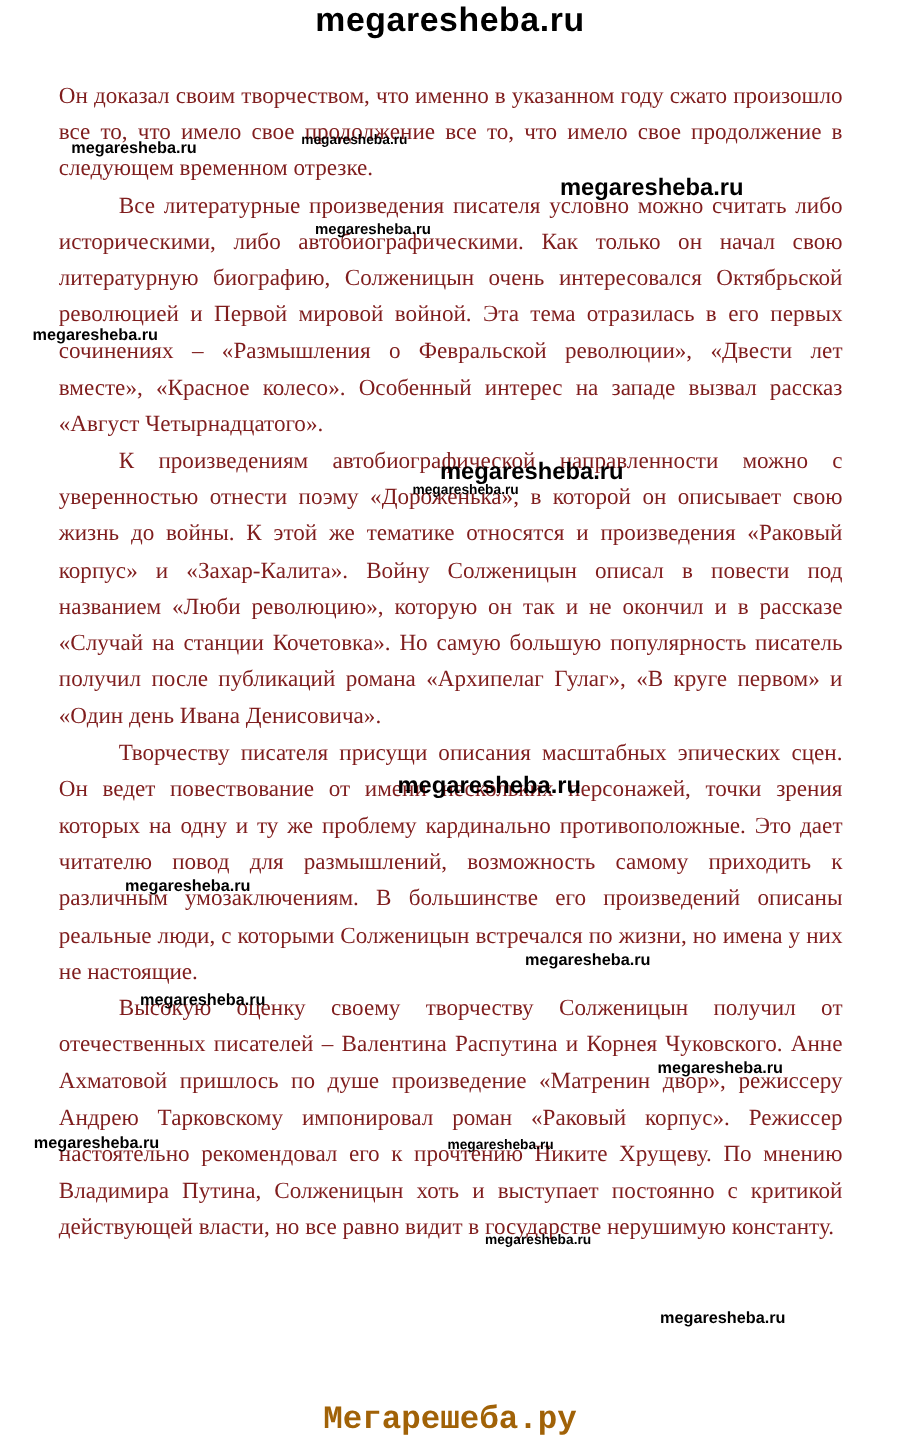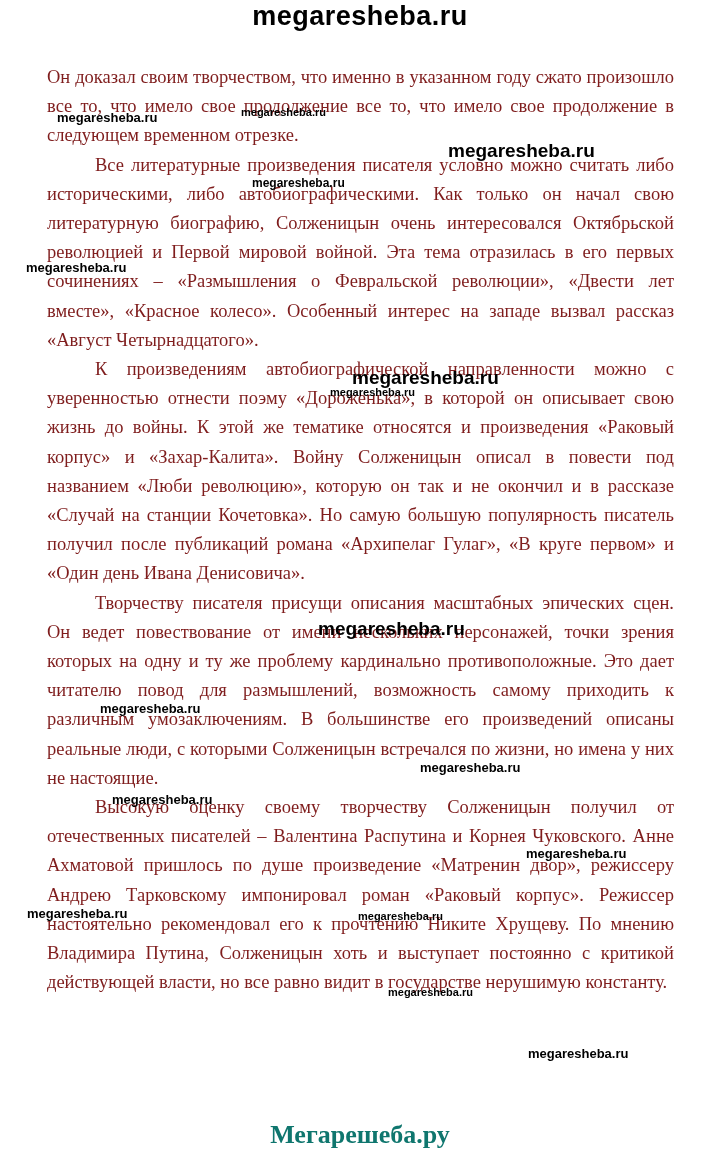--- a/index.html
+++ b/index.html
@@ -48,24 +48,24 @@
     font-weight: bold;
     color: #000000;
     white-space: nowrap;
   }
   .footer-wm {
     position: absolute;
     top: 1120px;
     left: 0;
     width: 100%;
     text-align: center;
-    font-family: Liberation Serif, serif;
+    font-family: Liberation Mono, monospace;
     font-weight: bold;
     font-size: 26px;
-    color: #0f766e;
+    color: #a16207;
   }
 </style>
 </head>
 <body>
 
 <div class="header-wm">megaresheba.ru</div>
 
 <main class="content">
     <p>Он доказал своим творчеством, что именно в указанном году сжато произошло все то, что имело свое продолжение все то, что имело свое продолжение в следующем временном отрезке.</p>
     <p class="indent">Все литературные произведения писателя условно можно считать либо историческими, либо автобиографическими. Как только он начал свою литературную биографию, Солженицын очень интересовался Октябрьской революцией и Первой мировой войной. Эта тема отразилась в его первых сочинениях – «Размышления о Февральской революции», «Двести лет вместе», «Красное колесо». Особенный интерес на западе вызвал рассказ «Август Четырнадцатого».</p>

